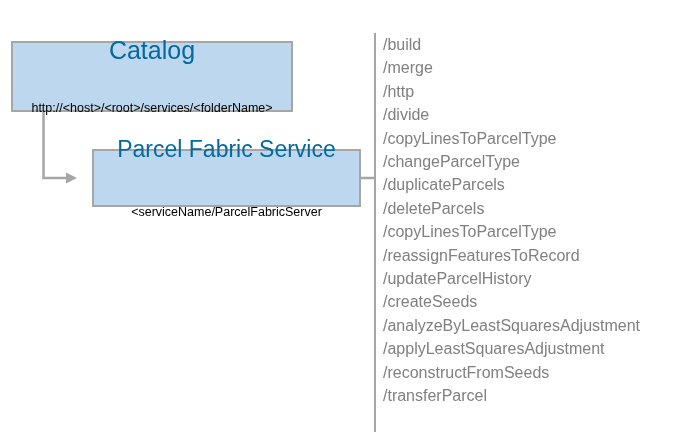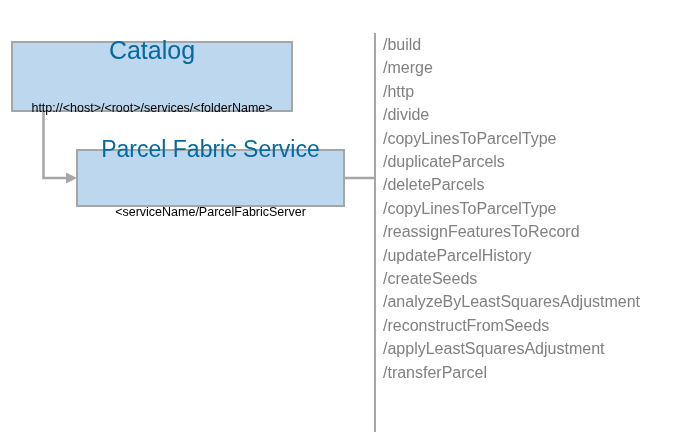--- a/index.html
+++ b/index.html
@@ -38,21 +38,21 @@
   }
 
   #catalog-node {
     left: 11px;
     top: 41px;
     width: 282px;
     height: 71px;
   }
 
   #parcel-fabric-service-node {
-    left: 76px;
+    left: 92px;
     top: 149px;
     width: 269px;
     height: 58px;
     gap: 8px;
   }
 
   .node-title {
     color: #0369a1;
     font-weight: normal;
     line-height: 1.05;
@@ -133,26 +133,27 @@
     <div class="node-subtitle">&lt;serviceName/ParcelFabricServer</div>
   </div>
 
   <div id="operations-panel">
     <ul id="operations-list">
         <li>/build</li>
         <li>/merge</li>
         <li>/http</li>
         <li>/divide</li>
         <li>/copyLinesToParcelType</li>
+        <li>/changeParcelType</li>
         <li>/duplicateParcels</li>
         <li>/deleteParcels</li>
         <li>/copyLinesToParcelType</li>
         <li>/reassignFeaturesToRecord</li>
         <li>/updateParcelHistory</li>
         <li>/createSeeds</li>
         <li>/analyzeByLeastSquaresAdjustment</li>
+        <li>/applyLeastSquaresAdjustment</li>
         <li>/reconstructFromSeeds</li>
-        <li>/applyLeastSquaresAdjustment</li>
         <li>/transferParcel</li>
       </ul>
   </div>
 
 </div>
 
 </body></html>

